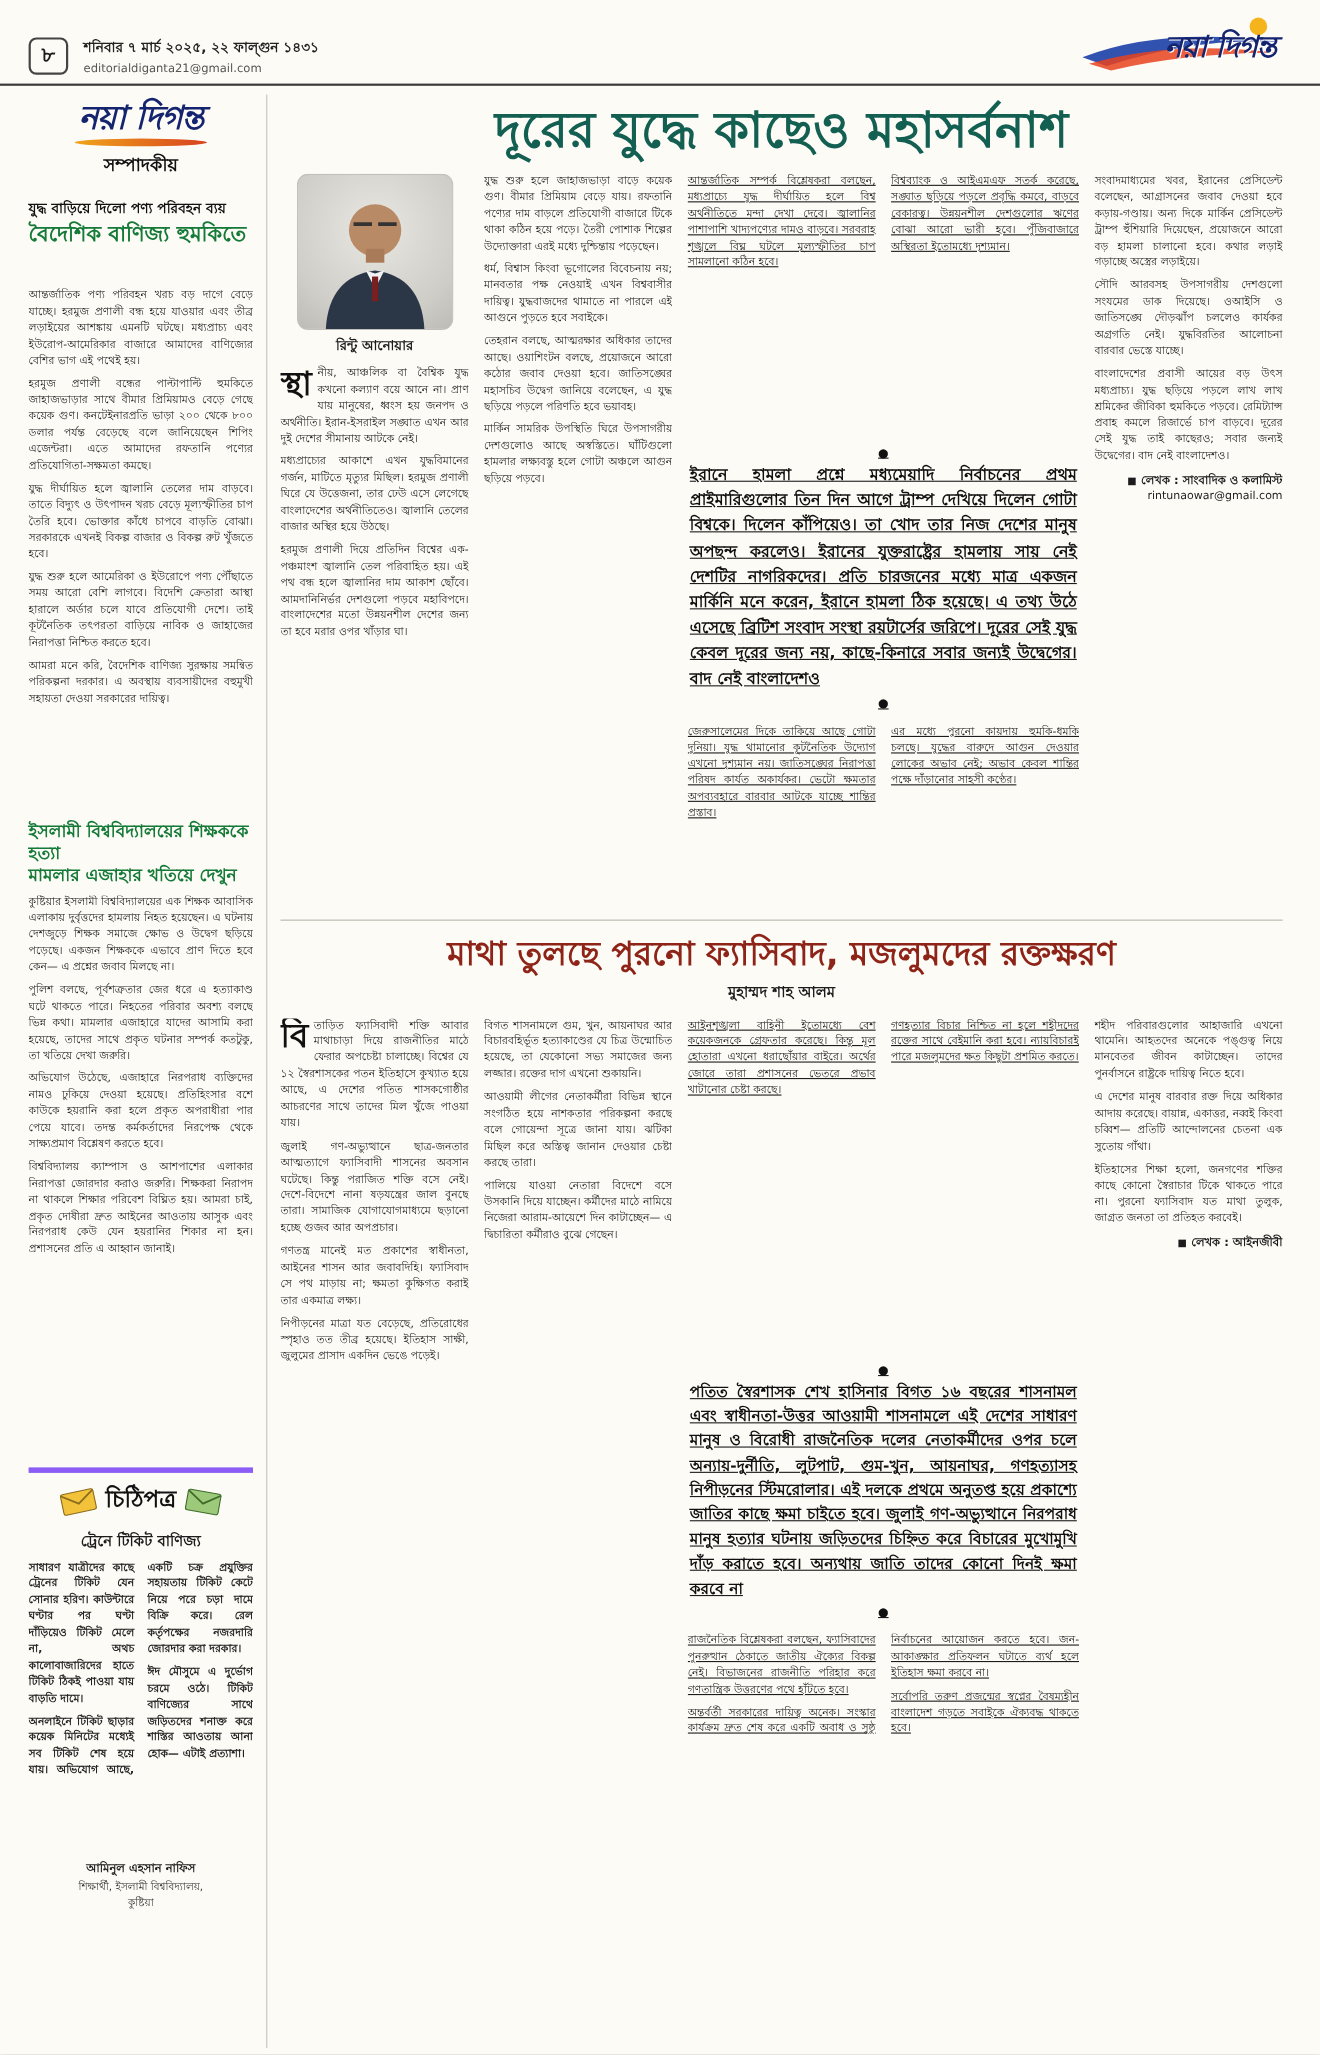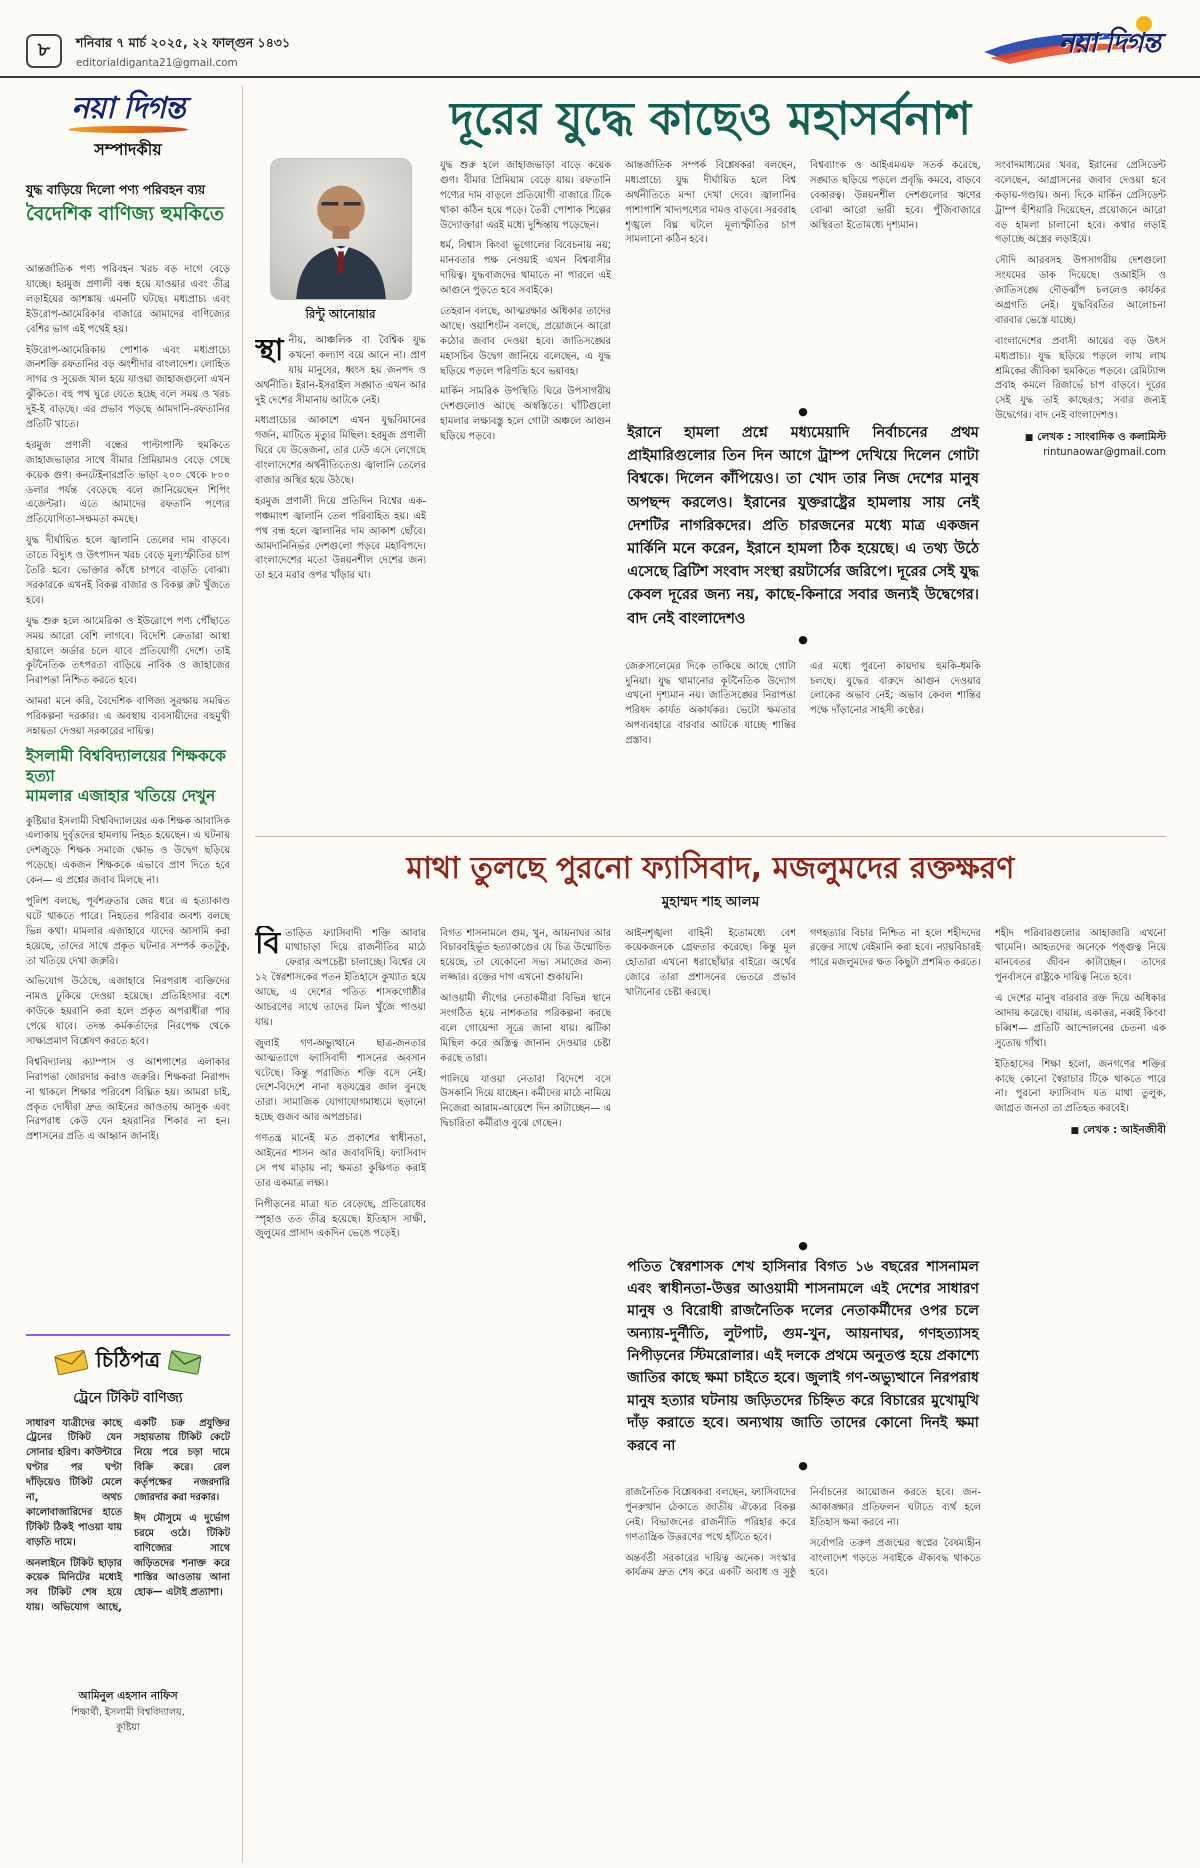--- a/index.html
+++ b/index.html
@@ -48,39 +48,39 @@
   .ed-headline { font-size:19px; font-weight:bold; color:#157a38; line-height:1.25; margin:4px 0 7px; }
   .ed-headline2 { font-size:15.5px; font-weight:bold; color:#157a38; line-height:1.3; margin:2px 0 7px; }
   .ed-body { overflow:hidden; }
   .ed-body-1 { height:472px;margin-top:36px; }
   .ed-body-2 { height:508px; }
   .body-text {
     font-size:9.8px; line-height:1.52; text-align:justify; color:#232323;
     margin-bottom:6px; text-indent:0;
   }
   
-  .letters { margin-top:12px; border-top:2px solid #8b5cf6; padding-top:8px; }
+  .letters { margin-top:12px; border-top:5px solid #8b5cf6; padding-top:8px; }
   .letters-header { display:flex; align-items:center; justify-content:center; gap:8px; }
   .letters-title { font-size:21px; font-weight:bold; color:#111; }
   .letter-title { text-align:center; font-size:13.5px; font-weight:bold; margin:8px 0 6px; }
   .letter-body { columns:2; column-gap:12px; height:268px; overflow:hidden;font-weight:bold; }
   .letter-sig { text-align:center; margin-top:4px; }
   .sig-name { font-size:10.5px; font-weight:bold; }
   .sig-role { font-size:9.5px; color:#333; }
 
   
   .article1 { padding-top:4px; }
   .a1-headline {
     text-align:center; font-size:45px; font-weight:bold; color:#135f52;
     line-height:1.2; margin:2px 0 12px;
   }
   .article-body { display:flex; gap:14px; }
   .a1-body { height:666px; }
   .acol { flex:1; min-width:0; overflow:hidden; }
-  .acol-mid { flex:2.08; display:flex; flex-direction:column; }
+  .acol-mid { flex:2.08; display:flex; flex-direction:column;text-decoration:underline; }
   .mid-cols { columns:2; column-gap:14px; overflow:hidden; }
   .a1-mid-top { height:234px; }
   .a1-mid-bottom { flex:1; }
   .photo-wrap { width:100%; }
   .author-photo {
     width:142px; height:142px; margin:0 auto; border-radius:10px;
     background:radial-gradient(circle at 50% 35%, #e9e7e2 0%, #cfcdc8 70%, #bdbbb6 100%);
     overflow:hidden; display:block; border:1px solid #c2c0ba;
   }
   .author-name { text-align:center; font-size:12px; font-weight:bold; margin:5px 0 8px; }
@@ -137,21 +137,20 @@
         <div class="rail-logo">নয়া দিগন্ত</div>
         <div class="rail-swoosh"></div>
         <div class="rail-label">সম্পাদকীয়</div>
       </div>
 
       <div class="ed-block">
         <div class="kicker">যুদ্ধ বাড়িয়ে দিলো পণ্য পরিবহন ব্যয়</div>
         <div class="ed-headline">বৈদেশিক বাণিজ্য হুমকিতে</div>
         <div class="ed-body ed-body-1">
             <p class="body-text">আন্তর্জাতিক পণ্য পরিবহন খরচ বড় দাগে বেড়ে যাচ্ছে। হরমুজ প্রণালী বন্ধ হয়ে যাওয়ার এবং তীব্র লড়াইয়ের আশঙ্কায় এমনটি ঘটছে। মধ্যপ্রাচ্য এবং ইউরোপ-আমেরিকার বাজারে আমাদের বাণিজ্যের বেশির ভাগ এই পথেই হয়।</p>
-            <p class="body-text">ইউরোপ-আমেরিকায় পোশাক এবং মধ্যপ্রাচ্যে জনশক্তি রফতানির বড় অংশীদার বাংলাদেশ। লোহিত সাগর ও সুয়েজ খাল হয়ে যাওয়া জাহাজগুলো এখন ঝুঁকিতে। বহু পথ ঘুরে যেতে হচ্ছে বলে সময় ও খরচ দুই-ই বাড়ছে। এর প্রভাব পড়ছে আমদানি-রফতানির প্রতিটি খাতে।</p>
             <p class="body-text">হরমুজ প্রণালী বন্ধের পাল্টাপাল্টি হুমকিতে জাহাজভাড়ার সাথে বীমার প্রিমিয়ামও বেড়ে গেছে কয়েক গুণ। কনটেইনারপ্রতি ভাড়া ২০০ থেকে ৮০০ ডলার পর্যন্ত বেড়েছে বলে জানিয়েছেন শিপিং এজেন্টরা। এতে আমাদের রফতানি পণ্যের প্রতিযোগিতা-সক্ষমতা কমছে।</p>
             <p class="body-text">যুদ্ধ দীর্ঘায়িত হলে জ্বালানি তেলের দাম বাড়বে। তাতে বিদ্যুৎ ও উৎপাদন খরচ বেড়ে মূল্যস্ফীতির চাপ তৈরি হবে। ভোক্তার কাঁধে চাপবে বাড়তি বোঝা। সরকারকে এখনই বিকল্প বাজার ও বিকল্প রুট খুঁজতে হবে।</p>
             <p class="body-text">যুদ্ধ শুরু হলে আমেরিকা ও ইউরোপে পণ্য পৌঁছাতে সময় আরো বেশি লাগবে। বিদেশি ক্রেতারা আস্থা হারালে অর্ডার চলে যাবে প্রতিযোগী দেশে। তাই কূটনৈতিক তৎপরতা বাড়িয়ে নাবিক ও জাহাজের নিরাপত্তা নিশ্চিত করতে হবে।</p>
             <p class="body-text">আমরা মনে করি, বৈদেশিক বাণিজ্য সুরক্ষায় সমন্বিত পরিকল্পনা দরকার। এ অবস্থায় ব্যবসায়ীদের বহুমুখী সহায়তা দেওয়া সরকারের দায়িত্ব।</p>
           </div>
       </div>
 
       <div class="ed-block">
         <div class="ed-headline2">
           <span>ইসলামী বিশ্ববিদ্যালয়ের শিক্ষককে হত্যা</span><br>

